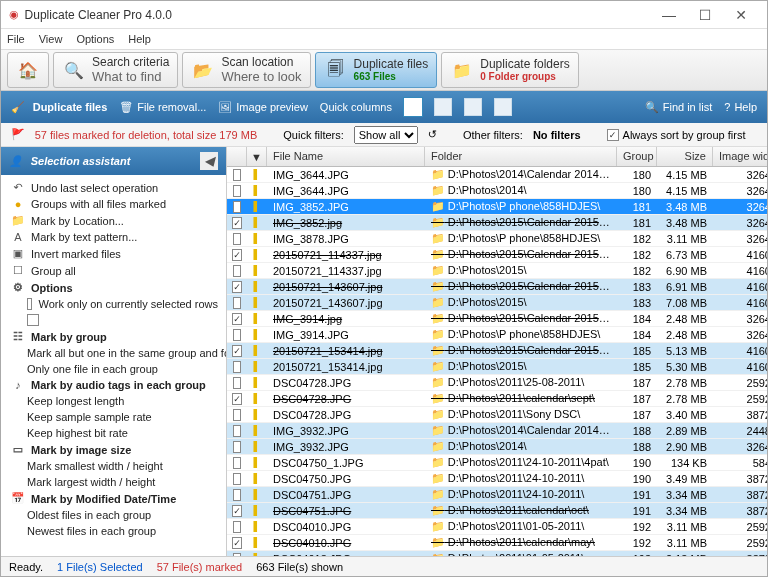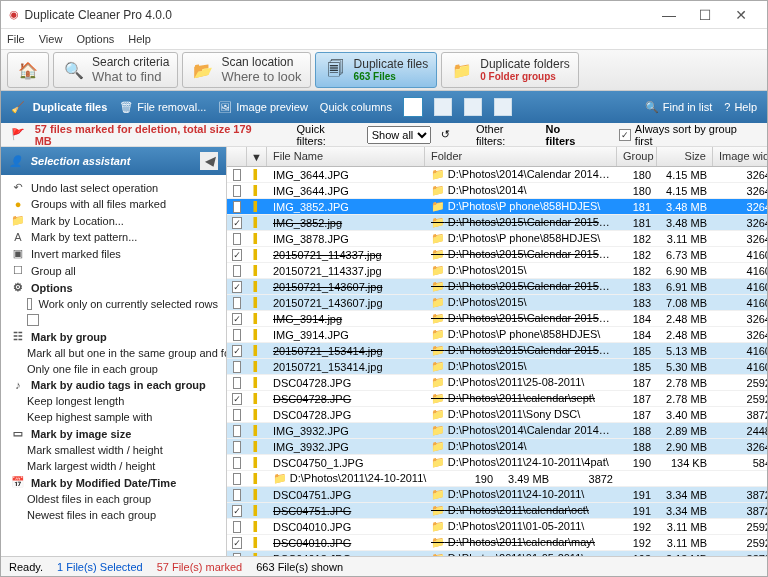--- a/index.html
+++ b/index.html
@@ -17,21 +17,21 @@
 .tbtn .sub { font-size:13px; color:#666; }
 .tbtn .subgrn { font-size:10px; color:#0a7a0a; font-weight:600; }
 .tbtn .subred { font-size:10px; color:#c33; font-weight:600; }
 .bluebar { height:32px; background:linear-gradient(#4a8cc2,#2f6fa8); display:flex; align-items:center; padding:0 10px; gap:12px; color:#fff; }
 .bluebar .h { font-size:16px; font-weight:600; flex:0 0 auto; display:flex; align-items:center; gap:8px; }
 .bluebar .act { display:flex; align-items:center; gap:4px; font-size:12px; cursor:default; }
 .bluebar .qicon { width:18px; height:18px; border:1px solid #ccddea; background:#e8f0f7; }
 .bluebar .qicon.sel { background:#fff; border-color:#fff; box-shadow:0 0 0 1px #38b; }
 .bluebar .spacer { flex:1; }
 .markbar { height:24px; display:flex; align-items:center; padding:0 10px; gap:10px; background:#f5f5f5; border-bottom:1px solid #ddd; }
-.markbar .mk { color:#c33; font-weight:700; }
+.markbar .mk { color:#c33; font-weight:400; }
 .markbar select { font-size:11px; height:18px; }
 .markbar .chk { display:flex; align-items:center; gap:4px; }
 .main { flex:1; display:flex; overflow:hidden; }
 .sidebar { width:226px; background:#fff; border-right:1px solid #ccc; display:flex; flex-direction:column; overflow:hidden; }
 .sahdr { height:28px; background:linear-gradient(#4a8cc2,#2f6fa8); color:#fff; display:flex; align-items:center; padding:0 8px; font-size:13px; font-style:italic; font-weight:600; gap:8px; }
 .sahdr .arrow { margin-left:auto; width:18px; height:18px; background:#eee; color:#555; display:flex; align-items:center; justify-content:center; font-size:12px; }
 .salist { flex:1; overflow-y:auto; padding:4px 0; }
 .sarow { padding:2px 8px 2px 10px; display:flex; align-items:center; gap:6px; color:#222; cursor:default; white-space:nowrap; overflow:hidden; text-overflow:ellipsis; }
 .sarow.bold { font-weight:600; }
 .sarow.indent { padding-left:26px; }
@@ -209,21 +209,24 @@
           <span>Only one file in each group</span>
         </div>
         <div class="sarow bold">
           <span class="sic" style="color:#555">♪</span>
           <span>Mark by audio tags in each group</span>
         </div>
         <div class="sarow indent">
           <span>Keep longest length</span>
         </div>
         <div class="sarow indent">
-          <span>Keep highest sample with</span>
+          <span>Keep sample sample rate</span>
+        </div>
+        <div class="sarow indent">
+          <span>Keep highest bit rate</span>
         </div>
         <div class="sarow bold">
           <span class="sic" style="color:#555">▭</span>
           <span>Mark by image size</span>
         </div>
         <div class="sarow indent">
           <span>Mark smallest width / height</span>
         </div>
         <div class="sarow indent">
           <span>Mark largest width / height</span>
@@ -501,20 +504,21 @@
           <div class="gc c5">134 KB</div>
           <div class="gc c6">584</div>
         </div>
         <div class="gr">
           <div class="gc c0">
             <span class="cb"></span>
           </div>
           <div class="gc c1">
             <span class="fic" style="color:#e6b800">▌</span>
           </div>
+          <div class="gc c2 ">DSC04750.JPG</div>
           <div class="gc c3 "><span style="color:#e6b800">📁</span> D:\Photos\2011\24-10-2011\</div>
           <div class="gc c4">190</div>
           <div class="gc c5">3.49 MB</div>
           <div class="gc c6">3872</div>
         </div>
         <div class="gr hl">
           <div class="gc c0">
             <span class="cb"></span>
           </div>
           <div class="gc c1">

